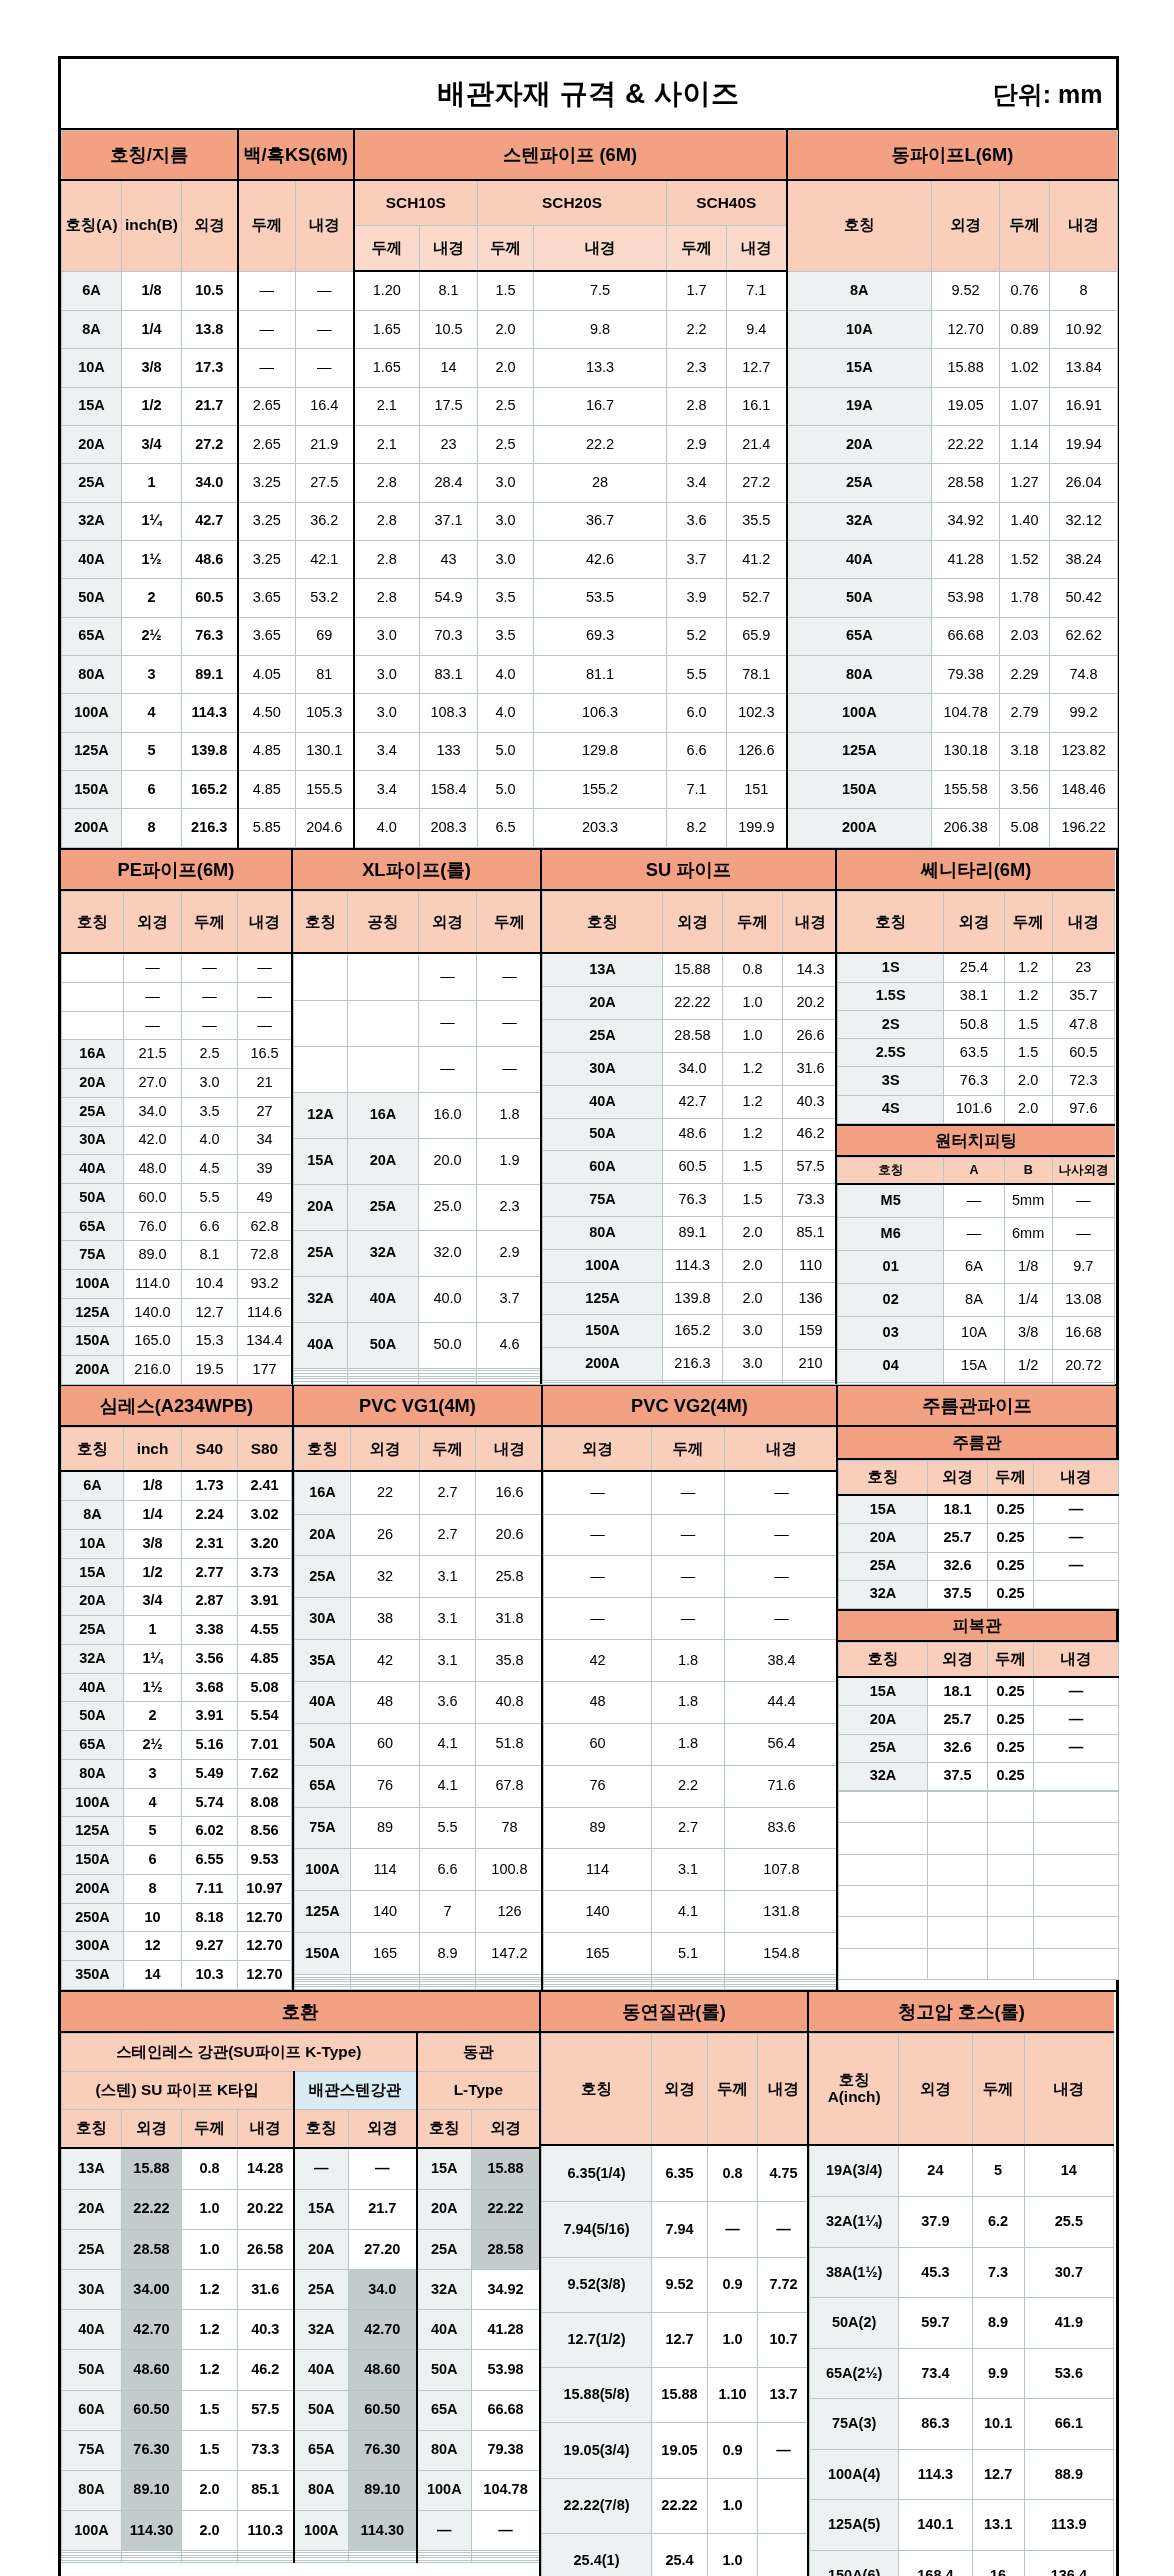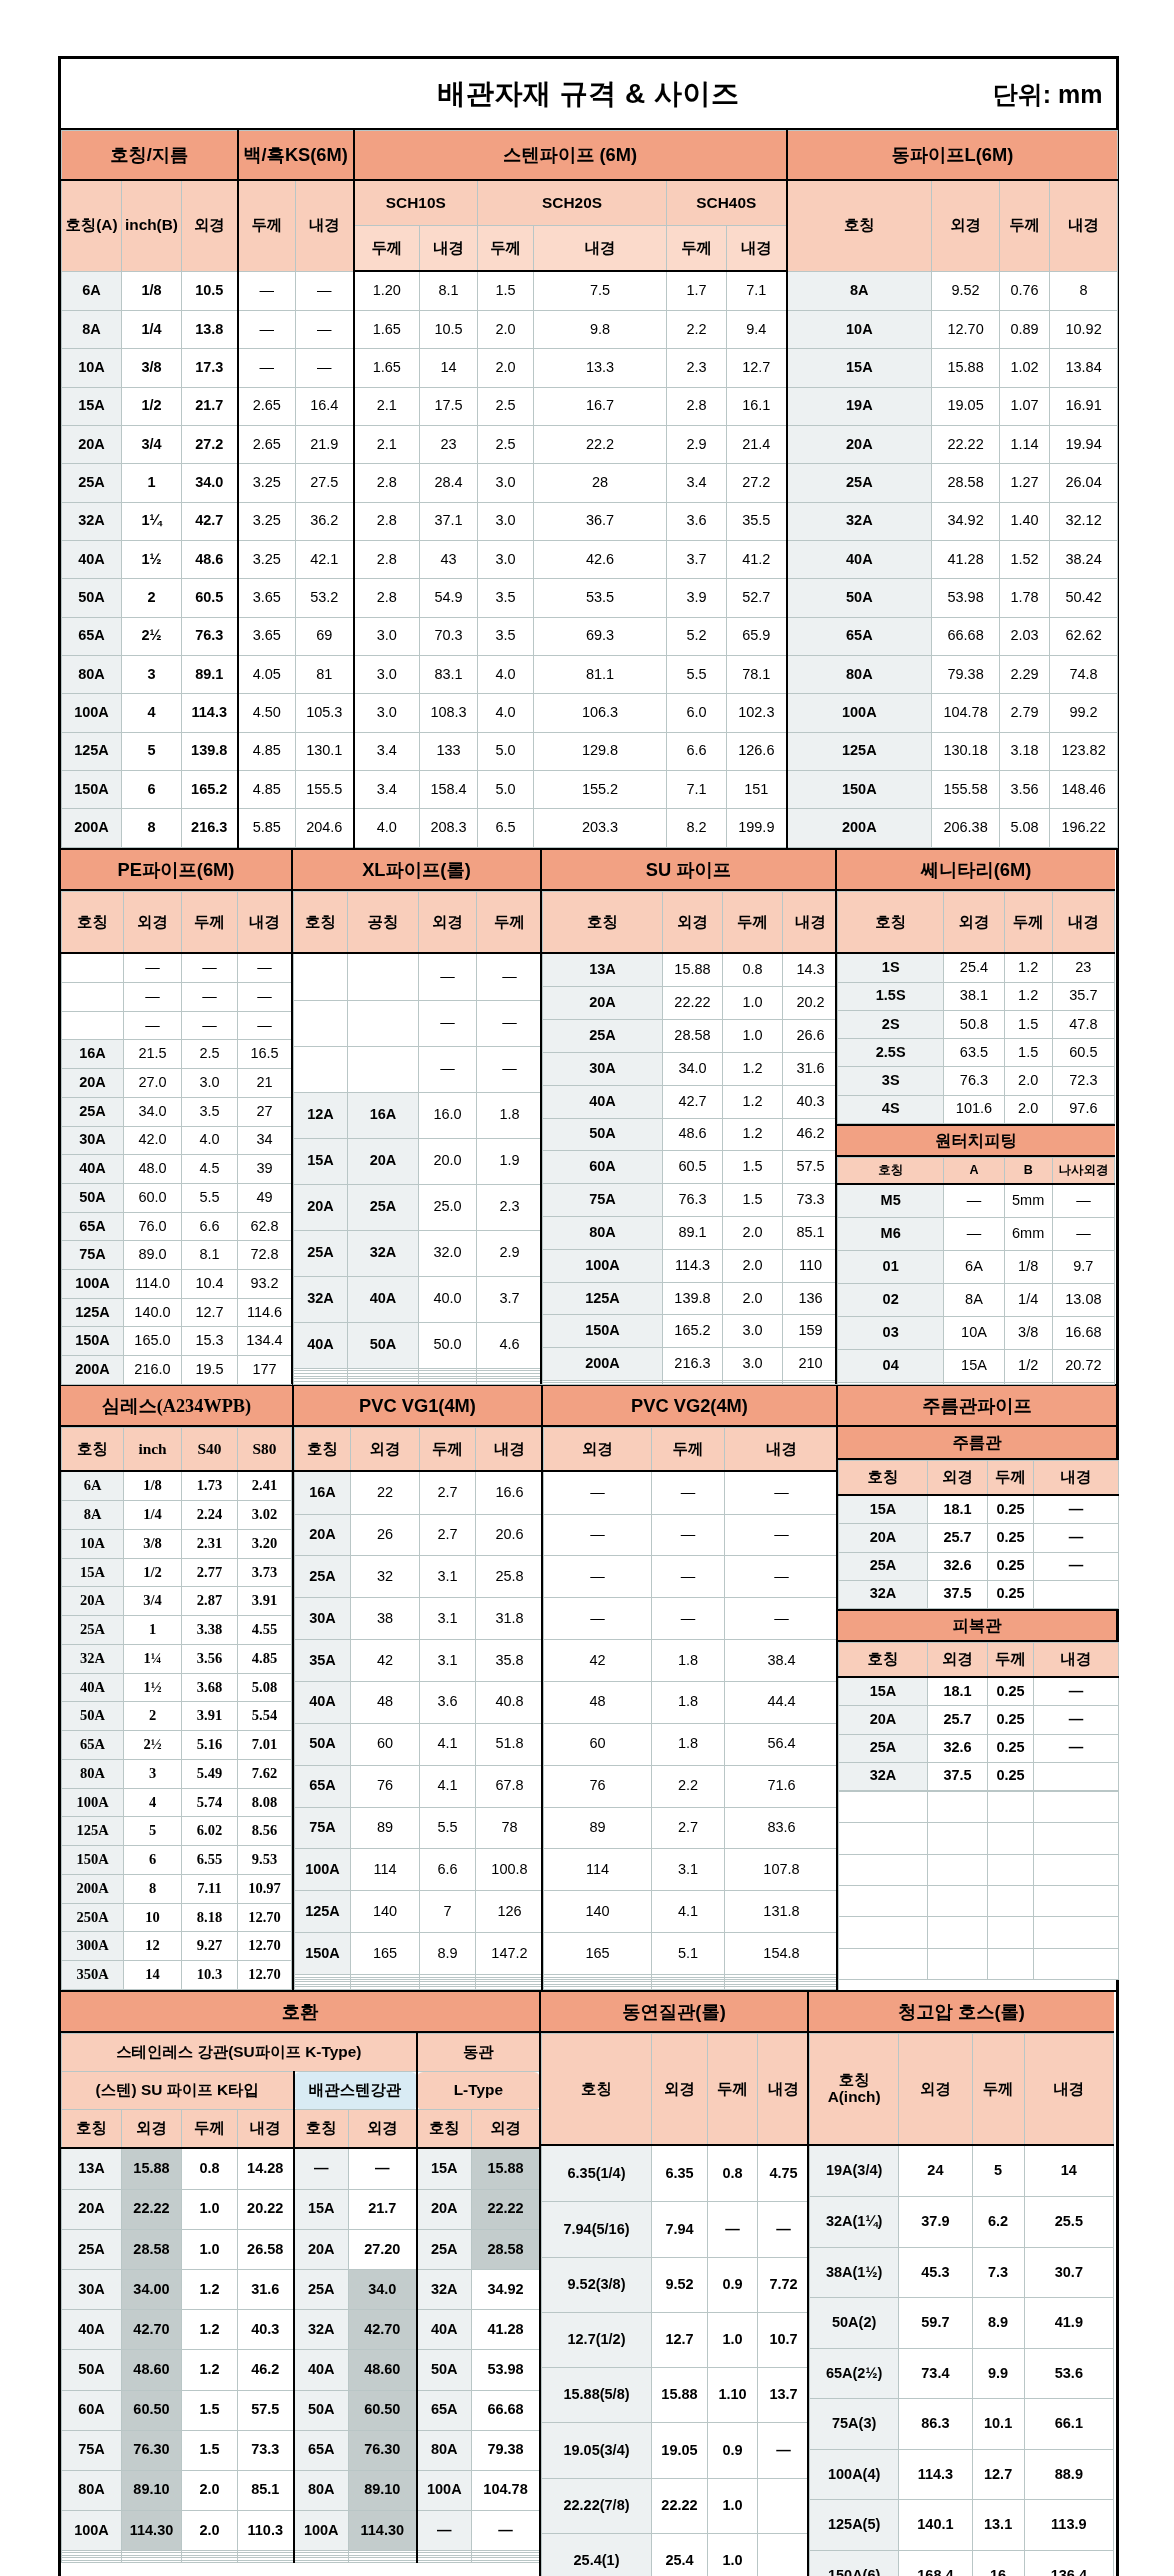--- a/index.html
+++ b/index.html
@@ -35,21 +35,21 @@
   .h50 th{height:48px;} .h46 th{height:44px;} .h62 th{height:60px;}
   .h44 th{height:42px;} .h38 th{height:37px;} .h34 th{height:33px;}
   .h26 th{height:25px;font-size:12.5px;} .h114 th{height:110px;}
 
   
   .t-band1 tr.gh th + th{border-left:2.9px solid #000;}
   .t-band1 tr.r2 th:nth-child(4),.t-band1 tr.r2 th:nth-child(6),.t-band1 tr.r2 th:nth-child(9){border-left:2.9px solid #000;}
   .t-band1 tr.r3 th:nth-child(1){border-left:2.9px solid #000;}
   .t-band1 td:nth-child(4),.t-band1 td:nth-child(6),.t-band1 td:nth-child(12){border-left:2.9px solid #000;}
   .t-hh tr.r1 th:nth-child(2){border-left:2.9px solid #000;}
-  .t-hh tr.r2 th:nth-child(2),.t-hh tr.r2 th:nth-child(3){border-left:2.9px solid #000;border-radius:6px;}
+  .t-hh tr.r2 th:nth-child(2),.t-hh tr.r2 th:nth-child(3){border-left:2.9px solid #000;}
   .t-hh tr.r3 th:nth-child(5),.t-hh tr.r3 th:nth-child(7){border-left:2.9px solid #000;}
   .t-hh td:nth-child(5),.t-hh td:nth-child(7){border-left:2.9px solid #000;}
 
   
   .t-band1 td:nth-child(1):not(:empty),.t-band1 td:nth-child(12):not(:empty),
   .t-pe td:nth-child(1):not(:empty),
   .t-xl td:nth-child(1):not(:empty),.t-xl td:nth-child(2):not(:empty),
   .t-su td:nth-child(1):not(:empty),
   .t-san td:nth-child(1):not(:empty),
   .t-ot td:nth-child(1):not(:empty),
@@ -839,21 +839,21 @@
                 <td></td>
                 <td></td>
                 <td></td>
               </tr>
             </tbody>
         </table>
       </div>
     </div>
 
     <div class="band" style="height:604px;">
-      <div class="panel" style="width:264px;font-family:Liberation Serif, serif;">
+      <div class="panel" style="width:264px;">
         <div class="phdr">심레스(A234WPB)</div>
         <table class="t-sl" style="height:563px;">
           <colgroup>
               <col style="width:62px">
               <col style="width:58px">
               <col style="width:56px">
               <col style="width:54px">
             </colgroup>
           <thead>
               <tr class="ch h44">

